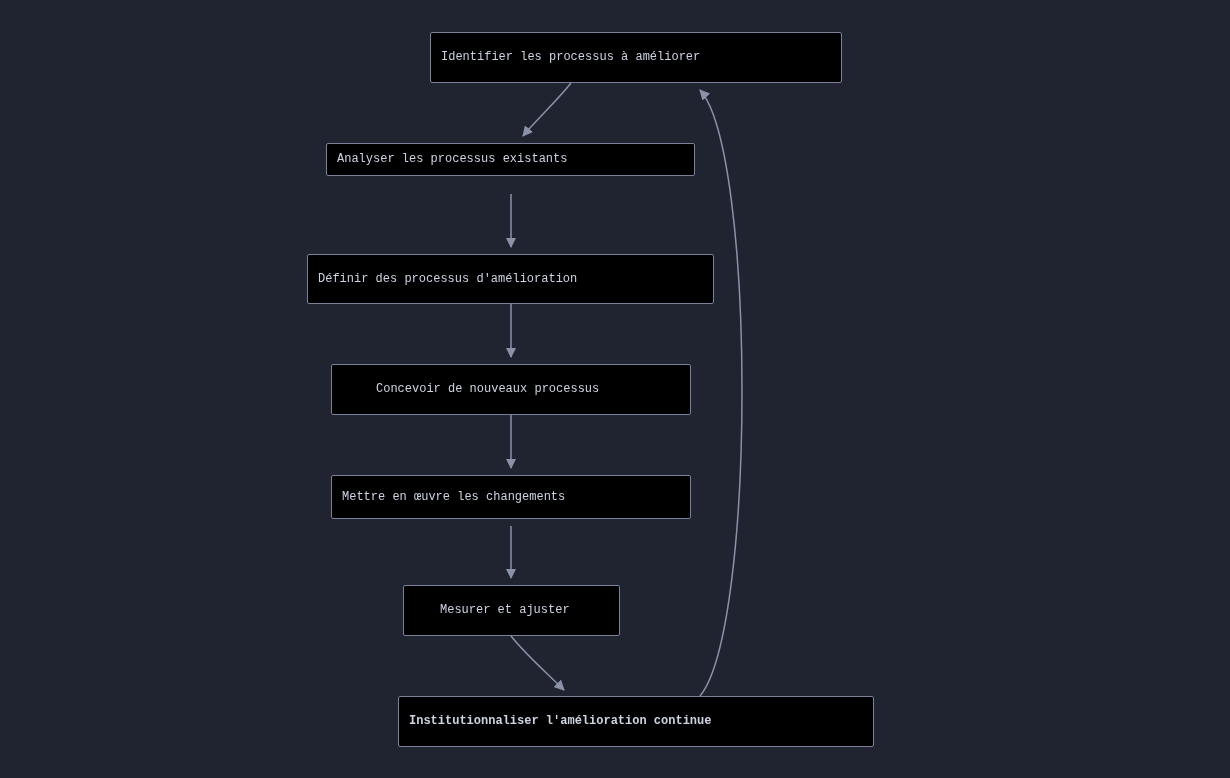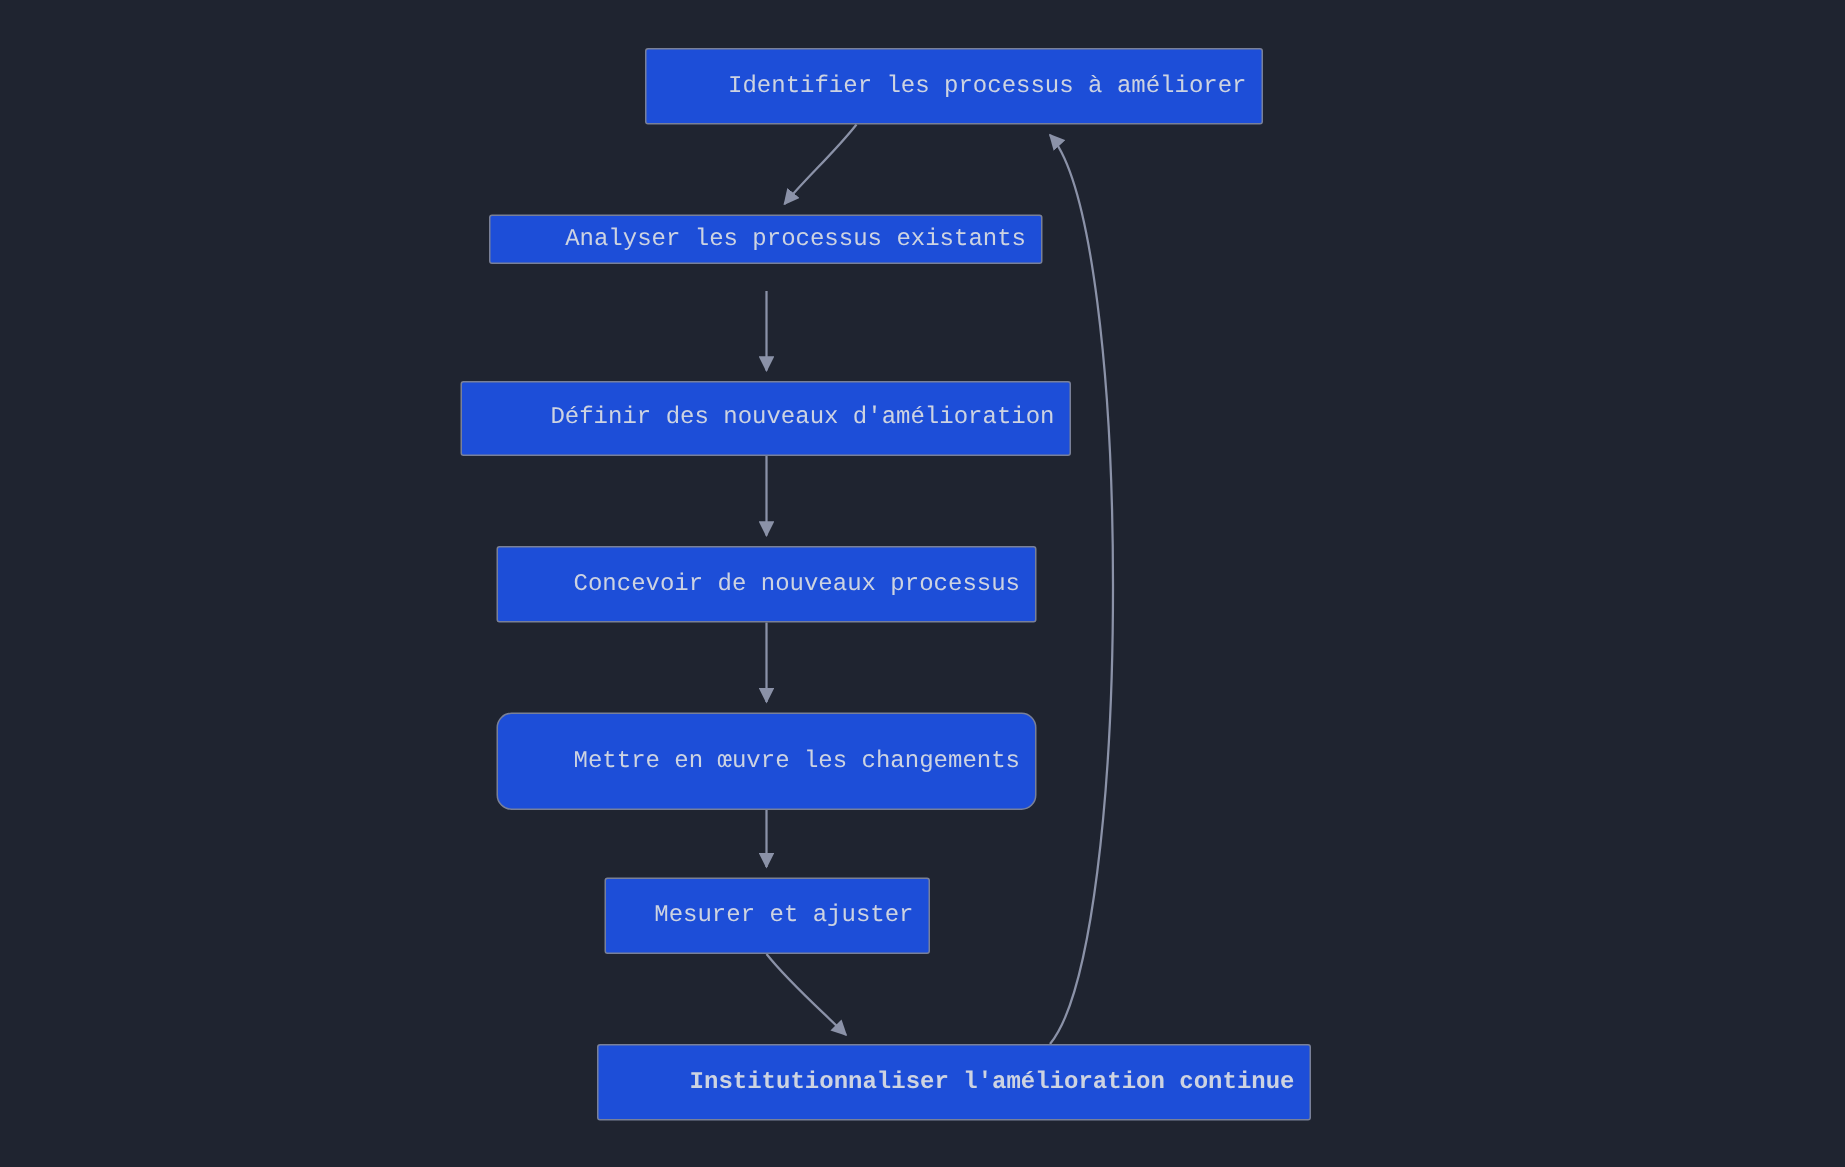--- a/index.html
+++ b/index.html
@@ -20,28 +20,28 @@
   svg.edges {
     position: absolute;
     inset: 0;
     width: 1230px;
     height: 778px;
     pointer-events: none;
   }
   .node {
     position: absolute;
     box-sizing: border-box;
-    background: #1d4ed8;
+    background: #000000;
     border: 1px solid #798098;
     border-radius: 2px;
     display: flex;
     align-items: center;
-    justify-content: flex-end;
+    justify-content: flex-start;
     text-align: center;
-    font-size: 16px;
+    font-size: 12px;
     line-height: 1.2;
     padding: 0 10px;
     white-space: nowrap;
     color: #cdd3e1;
   }
 </style>
 </head>
 <body>
 
 <div class="canvas">
@@ -70,28 +70,28 @@
 
   <div class="node" style="left:430px; top:32px;  width:412px; height:51px;">
     <span>Identifier les processus à améliorer</span>
   </div>
 
   <div class="node" style="left:326px; top:143px; width:369px; height:33px;">
     <span>Analyser les processus existants</span>
   </div>
 
   <div class="node" style="left:307px; top:254px; width:407px; height:50px;">
-    <span>Définir des nouveaux d'amélioration</span>
+    <span>Définir des processus d'amélioration</span>
   </div>
 
   <div class="node" style="left:331px; top:364px; width:360px; height:51px;padding-left:44px;">
     <span>Concevoir de nouveaux processus</span>
   </div>
 
-  <div class="node" style="left:331px; top:475px; width:360px; height:65px;border-radius:10px;">
+  <div class="node" style="left:331px; top:475px; width:360px; height:44px;">
     <span>Mettre en œuvre les changements</span>
   </div>
 
   <div class="node" style="left:403px; top:585px; width:217px; height:51px;padding-left:36px;">
     <span>Mesurer et ajuster</span>
   </div>
 
   <div class="node" style="left:398px; top:696px; width:476px; height:51px;font-weight:bold;">
     <span>Institutionnaliser l'amélioration continue</span>
   </div>

